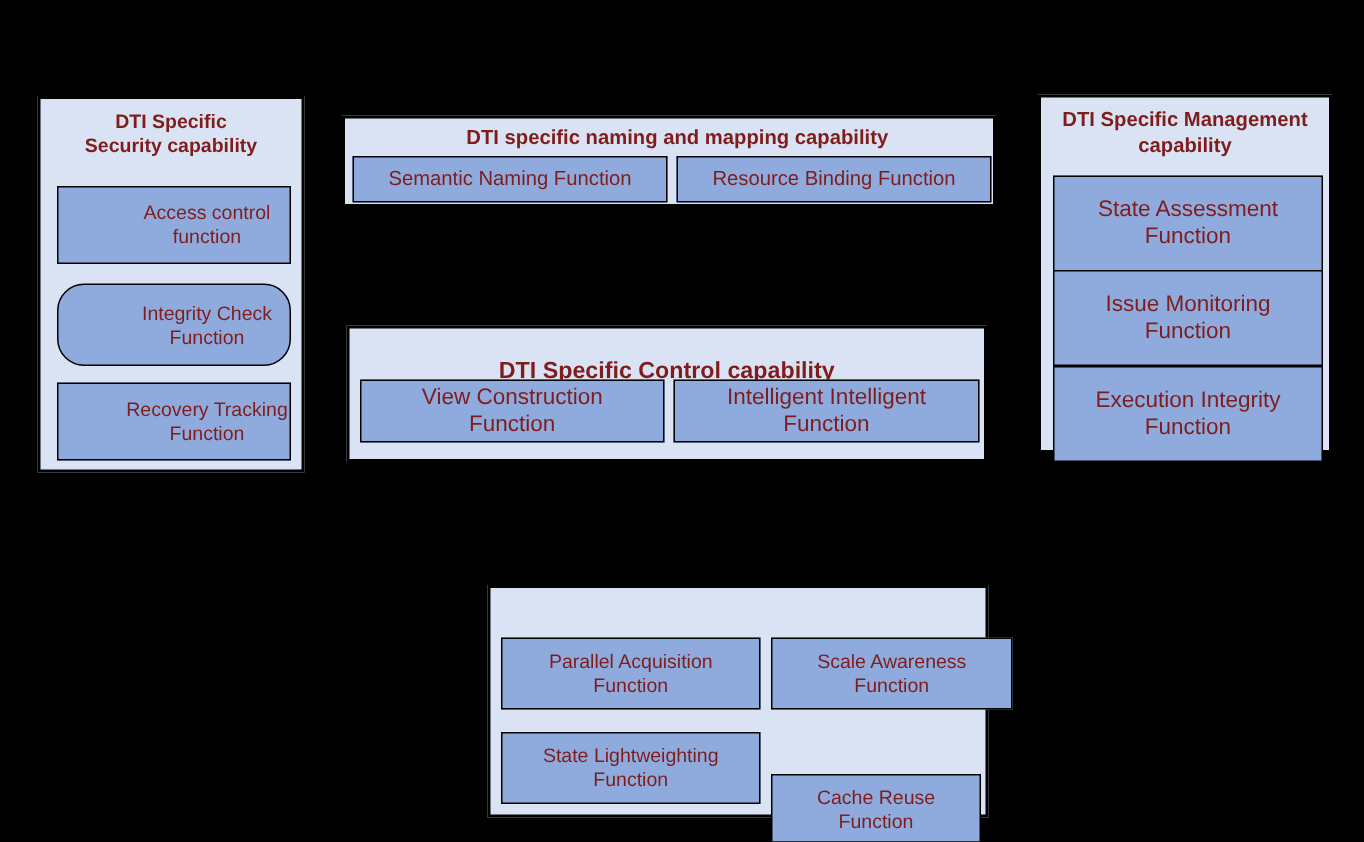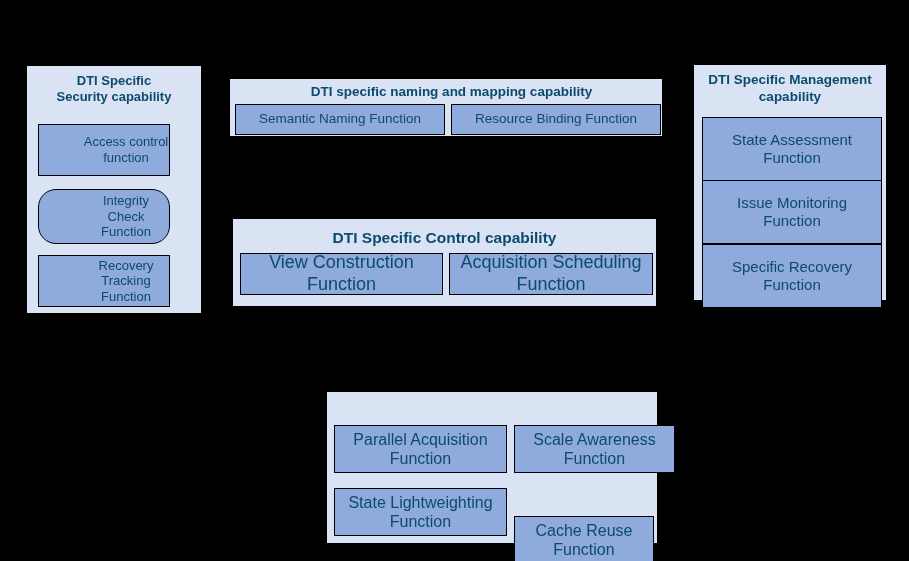--- a/index.html
+++ b/index.html
@@ -6,21 +6,21 @@
     margin: 0;
     padding: 0;
     background: #000;
   }
   .canvas {
     position: relative;
     width: 909px;
     height: 561px;
     background: var(--background, #000000);
     font-family: "Liberation Sans", sans-serif;
-    color: #0c4a6e;
+    color: #7f1d1d;
     overflow: hidden;
   }
   .group {
     position: absolute;
     background: var(--group-fill, #dae3f3);
     border: 2px solid var(--border, #000000);
     box-sizing: border-box;
   }
   .group-title {
     position: absolute;
@@ -40,51 +40,51 @@
     align-items: center;
     justify-content: center;
     text-align: center;
     white-space: pre-line;
     line-height: 1.2;
   }
 
   
   .g-security { left: 25px; top: 64px; width: 178px; height: 251px; }
   .g-security .group-title { top: 7px; font-size: 13px; }
-  .g-security .fn { left: 11px; width: 132px; height: 52px; font-size: 13px; padding-left: 44px; }
+  .g-security .fn { left: 11px; width: 156px; height: 52px; font-size: 13px; padding-left: 44px; }
   .g-security .f1 { top: 58px; }
   .g-security .f2 { top: 123px; height: 55px; border-radius: 18px; }
   .g-security .f3 { top: 189px; }
 
   
   .g-naming { left: 228px; top: 77px; width: 436px; height: 61px; }
   .g-naming .group-title { top: 5px; font-size: 13.5px; margin-left: 11px; }
   .g-naming .fn { top: 25px; height: 31px; font-size: 13.5px; }
   .g-naming .f1 { left: 5px; width: 210px; }
   .g-naming .f2 { left: 221px; width: 210px; }
 
   
   .g-control { left: 231px; top: 217px; width: 427px; height: 91px; }
-  .g-control .group-title { top: 9px; font-size: 15.5px; }
-  .g-control .fn { top: 34px; height: 42px; font-size: 18px; }
+  .g-control .group-title { top: 19px; font-size: 15.5px; }
+  .g-control .fn { top: 34px; height: 42px; font-size: 15px; }
   .g-control .f1 { left: 7px; width: 203px; }
   .g-control .f2 { left: 216px; width: 204px; }
 
   
   .g-management { left: 692px; top: 63px; width: 196px; height: 239px; }
   .g-management .group-title { top: 7px; font-size: 13.5px; }
   .g-management .fn { left: 8px; width: 180px; height: 64px; font-size: 15px; }
   .g-management .f1 { top: 52px; }
   .g-management .f2 { top: 115px; }
   .g-management .f3 { top: 179px; }
 
   
   .g-data { left: 325px; top: 390px; width: 334px; height: 155px; }
   .g-data .group-title { top: 7px; font-size: 13.5px; }
-  .g-data .fn { height: 48px; font-size: 16px; }
+  .g-data .fn { height: 48px; font-size: 13px; }
   .g-data .f1 { left: 7px; top: 33px; width: 173px; }
   .g-data .f2 { left: 187px; top: 33px; width: 161px; }
   .g-data .f3 { left: 7px; top: 96px; width: 173px; }
   .g-data .f4 { left: 187px; top: 96px; width: 140px; margin-top: 28px; }
 </style>
 </head>
 <body>
 
 <div class="canvas">
 
@@ -102,32 +102,32 @@
   <div class="group g-naming">
     <div class="group-title">DTI specific naming and mapping capability</div>
     <div class="fn f2">Resource Binding Function</div>
     <div class="fn f1">Semantic Naming Function</div>
   </div>
 
   <div class="group g-control">
     <div class="group-title">DTI Specific Control capability</div>
     <div class="fn f1">View Construction
 Function</div>
-    <div class="fn f2">Acquisition Scheduling
+    <div class="fn f2">Intelligent Intelligent
 Function</div>
   </div>
 
   <div class="group g-management">
     <div class="group-title">DTI Specific Management
 capability</div>
     <div class="fn f1">State Assessment
 Function</div>
     <div class="fn f2">Issue Monitoring
 Function</div>
-    <div class="fn f3">Specific Recovery
+    <div class="fn f3">Execution Integrity
 Function</div>
   </div>
 
   <div class="group g-data">
     <div class="fn f1">Parallel Acquisition
 Function</div>
     <div class="fn f2">Scale Awareness
 Function</div>
     <div class="fn f3">State Lightweighting
 Function</div>

